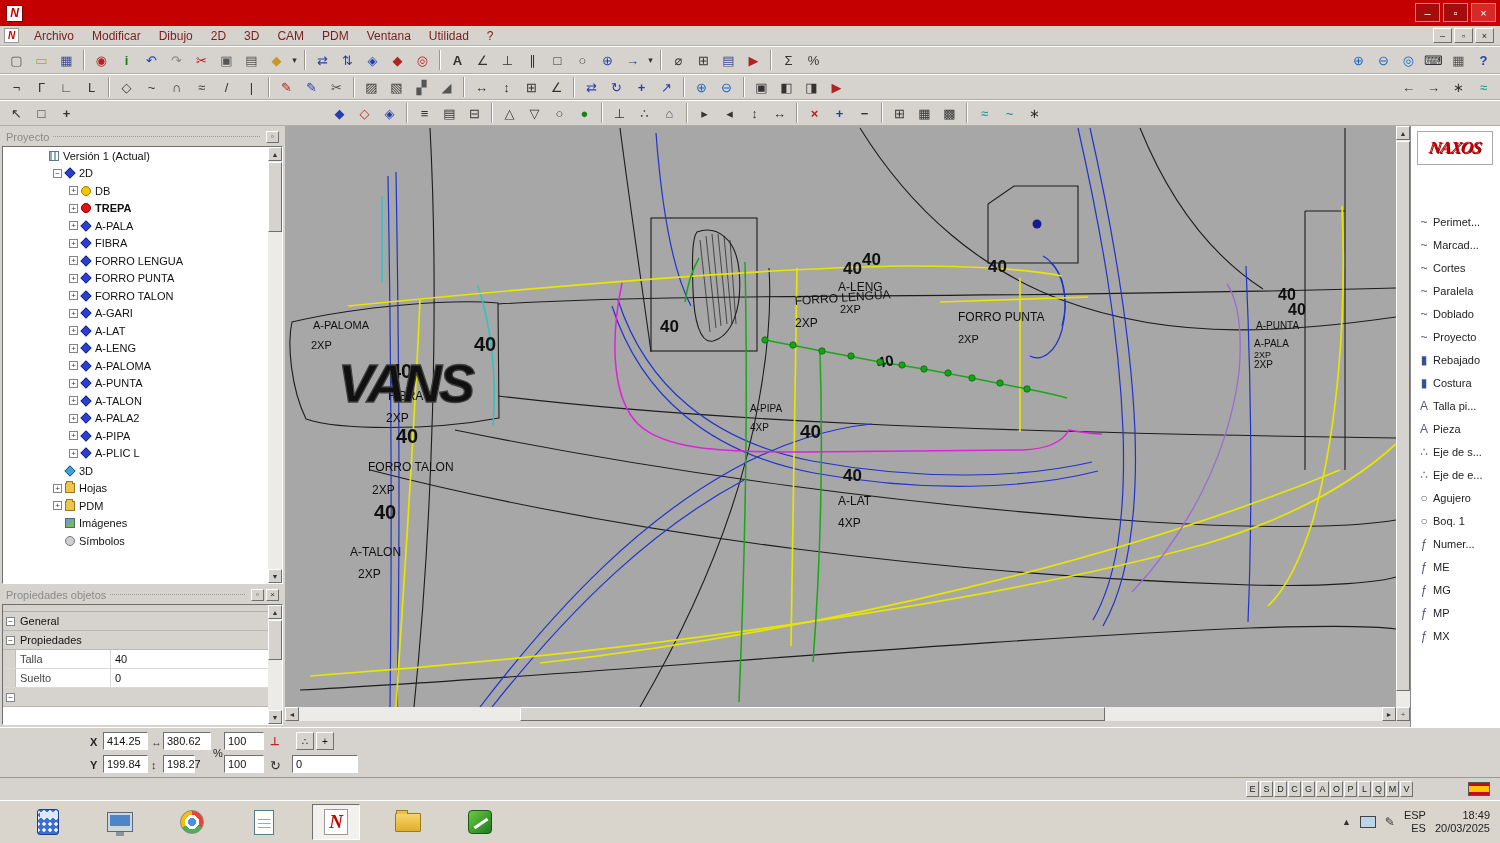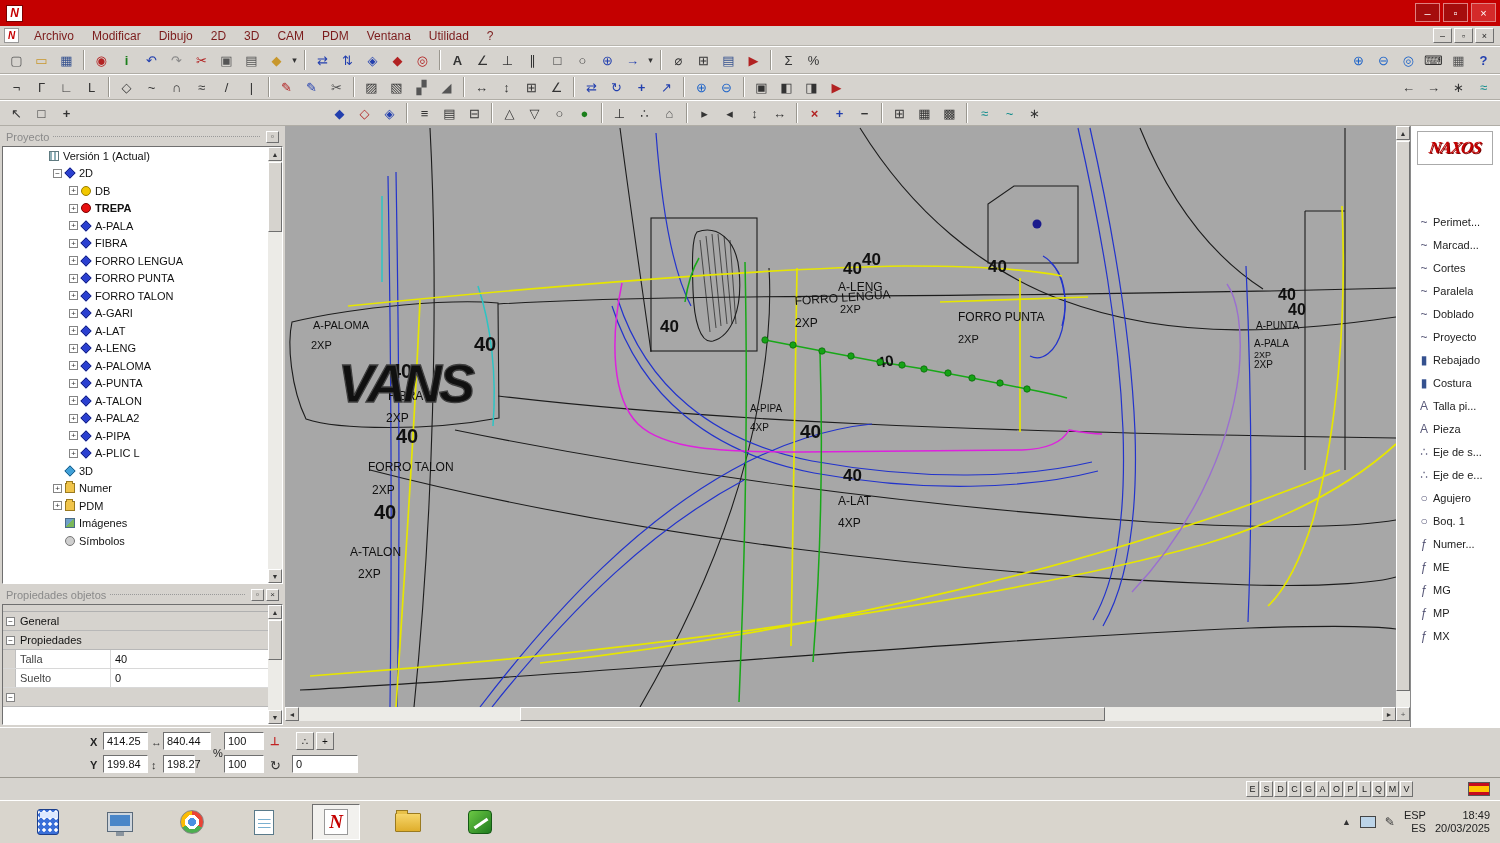--- a/index.html
+++ b/index.html
@@ -613,21 +613,21 @@
                 <span class="tlab">A-PLIC L</span>
               </div>
               <div class="trow" style="padding-left: 22px;">
                 <span class="texp empty"></span>
                 <span class="tico gem"></span>
                 <span class="tlab">3D</span>
               </div>
               <div class="trow" style="padding-left: 22px;">
                 <span class="texp">+</span>
                 <span class="tico folder"></span>
-                <span class="tlab">Numer</span>
+                <span class="tlab">Hojas</span>
               </div>
               <div class="trow" style="padding-left: 22px;">
                 <span class="texp">+</span>
                 <span class="tico folder"></span>
                 <span class="tlab">PDM</span>
               </div>
               <div class="trow" style="padding-left: 22px;">
                 <span class="texp empty"></span>
                 <span class="tico image"></span>
                 <span class="tlab">Imágenes</span>
@@ -890,21 +890,21 @@
             <span class="tool-lab">MX</span>
           </div>
         </div>
     </div>
   </div>
 
   <div id="coord-area">
     <span class="clabel" style="left:90px;top:8px;">X</span>
     <span class="cfield" style="left:103px;top:4px;width:45px;">414.25</span>
     <span class="cicon" style="left:151px;top:8px;">↔</span>
-    <span class="cfield" style="left:163px;top:4px;width:48px;">840.44</span>
+    <span class="cfield" style="left:163px;top:4px;width:48px;">380.62</span>
     <span class="cfield" style="left:224px;top:4px;width:40px;">100</span>
     <span class="cicon" style="left:270px;top:7px;color:#c22222;font-weight:bold;">⊥</span>
     <span class="cbtn" style="left:296px;top:4px;">∴</span>
     <span class="cbtn" style="left:316px;top:4px;">+</span>
 
     <span class="clabel" style="left:90px;top:31px;">Y</span>
     <span class="cfield" style="left:103px;top:27px;width:45px;">199.84</span>
     <span class="cicon" style="left:151px;top:31px;">↕</span>
     <span class="cfield" style="left:163px;top:27px;width:32px;">198.27</span>
     <span class="cfield" style="left:224px;top:27px;width:40px;">100</span>

